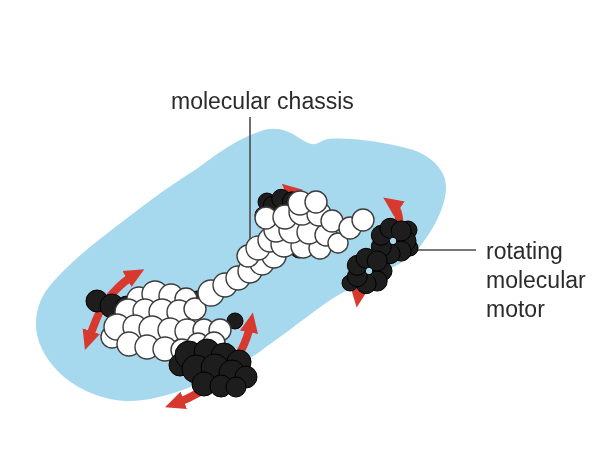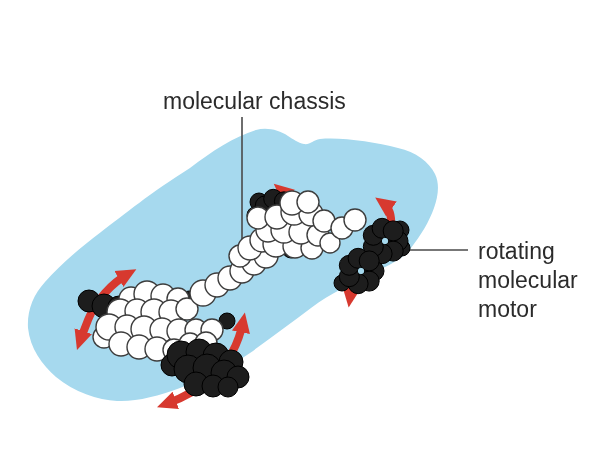--- a/index.html
+++ b/index.html
@@ -2,21 +2,21 @@
 <html style="--body: #a6d9ee; --arrow: #d7392f; --wheel: #1d1d1d; --sphere: #ffffff; --outline: #3d3d3d; --ink: #2b2b2b; --leader: #4a4a4a; --background: #ffffff;"><head>
 <meta charset="utf-8">
 <style>
   :root{
     --body:#a6d9ee; --arrow:#d7392f; --wheel:#1d1d1d; --sphere:#ffffff;
     --outline:#3d3d3d; --ink:#2b2b2b; --leader:#4a4a4a; --background:#ffffff;
   }
   html,body{margin:0;padding:0;}
   body{background:var(--background);width:600px;height:450px;overflow:hidden;
        font-family:"Liberation Sans", sans-serif;}
-  .stage{width:516px;height:450px;position:relative;background:var(--background);}
+  .stage{width:516px;height:450px;position:relative;background:var(--background);padding-left:8px;}
   svg{display:block;}
   .car-body{fill:var(--body);}
   .leader{stroke:var(--leader);stroke-width:1.6;fill:none;}
   .label{font:23px "Liberation Sans", sans-serif;fill:var(--ink);}
   .arrow{fill:none;stroke:var(--arrow);stroke-width:8;}
   .sphere-w{fill:var(--sphere);stroke:var(--outline);stroke-width:1.4;}
   .sphere-b{fill:var(--wheel);stroke:#000;stroke-width:1;}
   .petal{fill:var(--wheel);stroke:#000;stroke-width:1;}
   .hub{fill:var(--body);stroke:none;}
 </style>

